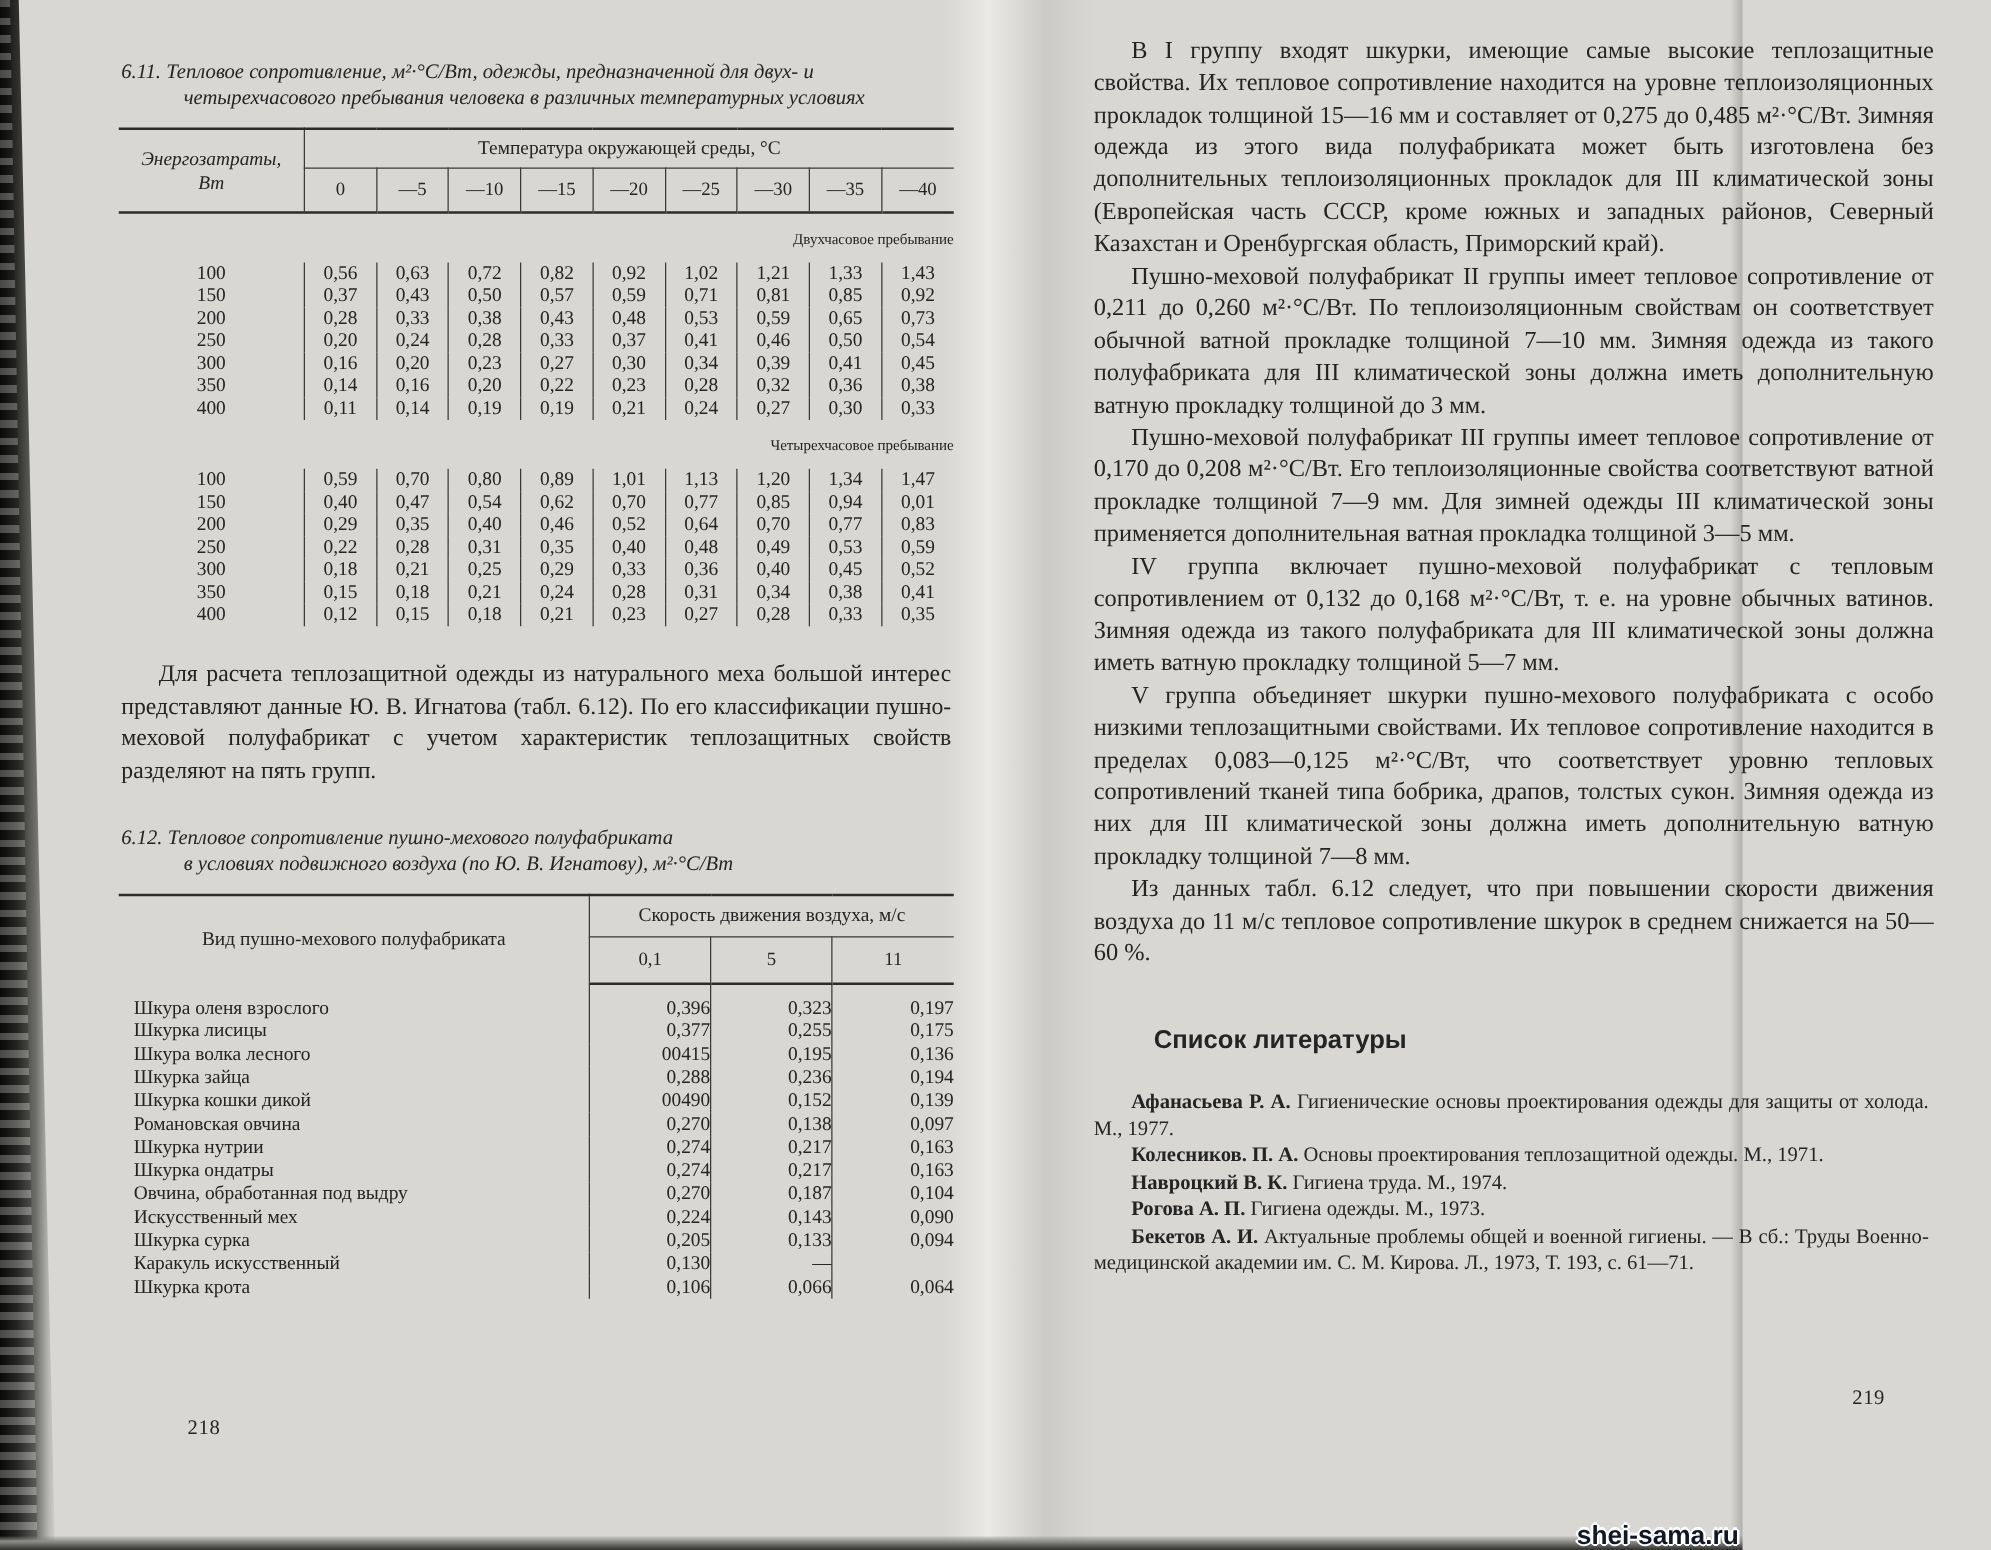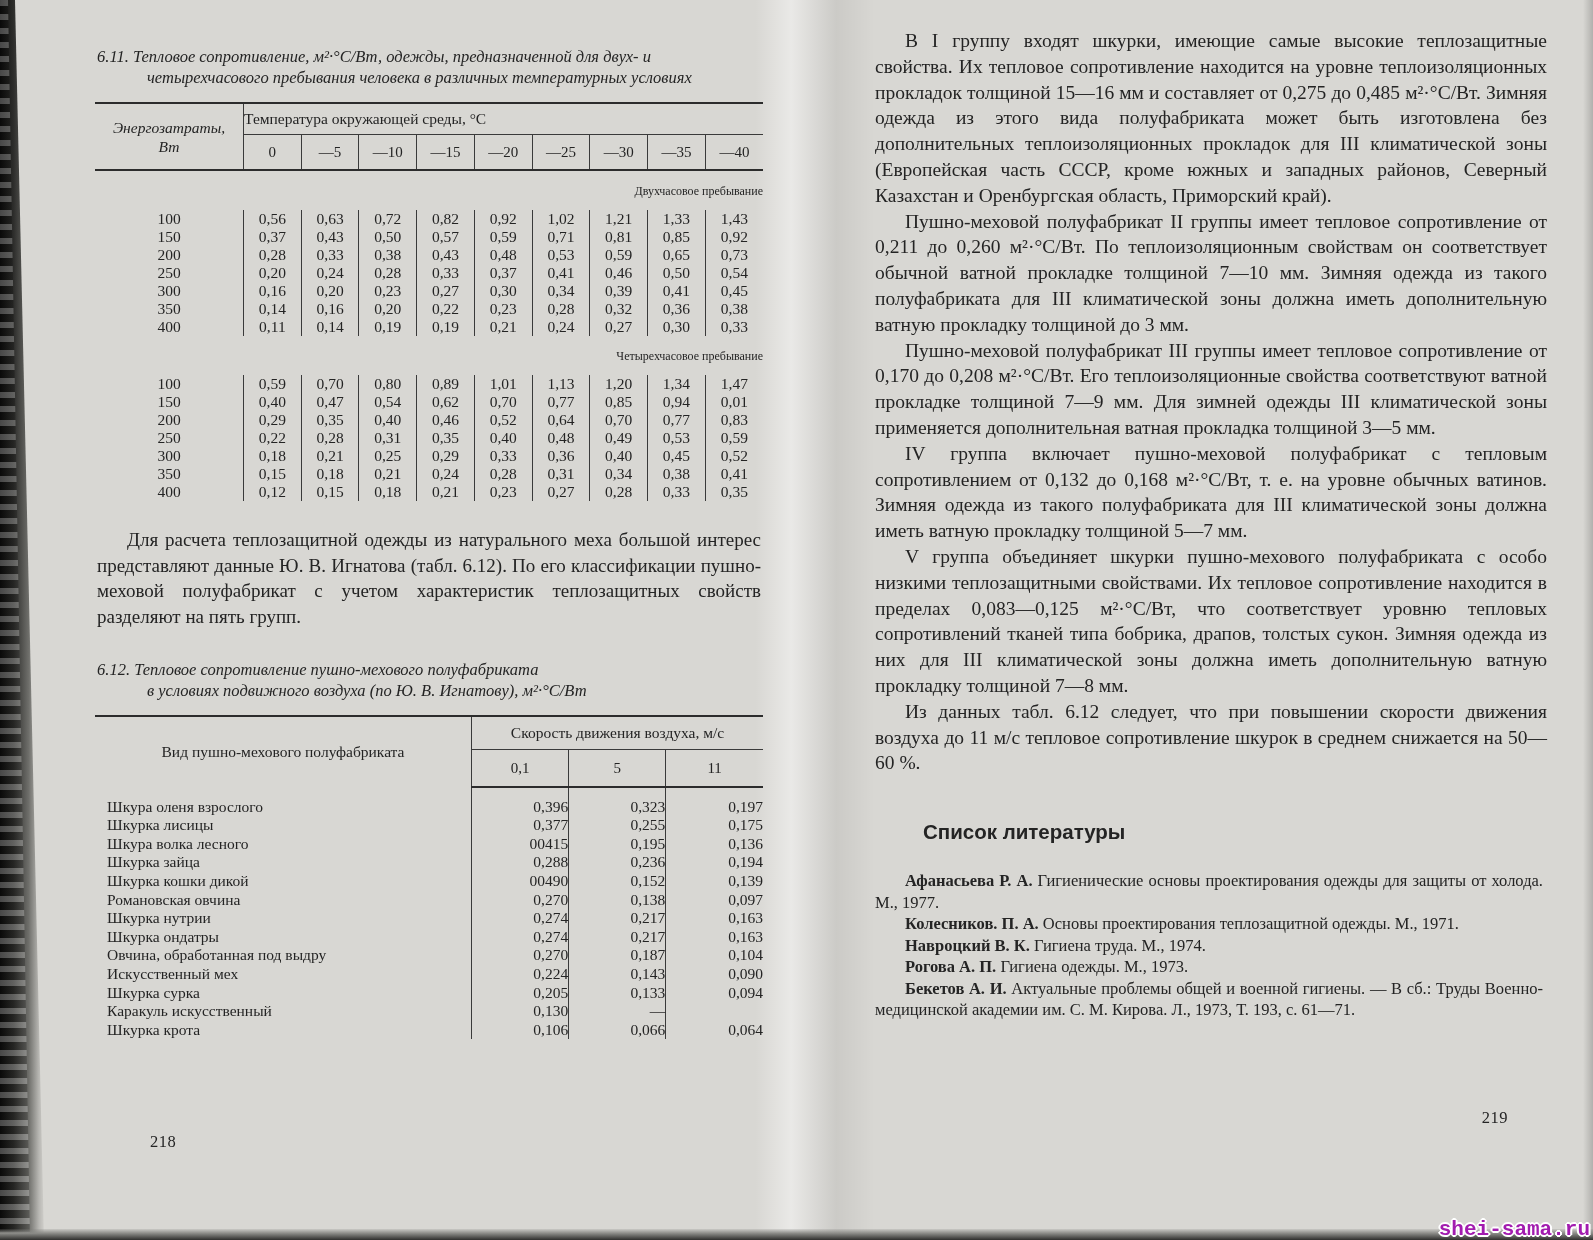--- a/index.html
+++ b/index.html
@@ -1,18 +1,18 @@
 <!DOCTYPE html>
 <html lang="ru"><head>
 <meta charset="utf-8">
 <style>
   html,body{margin:0;padding:0;}
   body{width:1593px;height:1240px;overflow:hidden;background:#d8d7d3;
        font-family:"Liberation Serif", serif;color:#242424;}
-  #scan{position:relative;width:1593px;height:1240px;background:#d8d7d3;}
+  #scan{position:relative;width:1394px;height:1240px;background:#d8d7d3;}
 
   
   .binding-edge{position:absolute;left:0;top:0;width:46px;height:100%;z-index:5;
     background:linear-gradient(to right,#0b0b0b 0%,#2e2e2c 30%,#6e6e6a 62%,#b9b8b4 85%,rgba(216,215,211,0) 100%);
     clip-path:polygon(0 0,15px 0,44px 100%,0 100%);}
   .binding-streaks{position:absolute;left:0;top:0;width:40px;height:100%;z-index:6;opacity:.55;
     background:repeating-linear-gradient(to bottom,rgba(255,255,255,.45) 0 6px,rgba(0,0,0,.35) 6px 14px);
     clip-path:polygon(0 0,8px 0,30px 100%,0 100%);}
   .bottom-edge{position:absolute;left:0;bottom:0;width:100%;height:11px;z-index:7;
     background:linear-gradient(to bottom,rgba(120,120,116,.15),#8a8a86 40%,#2f2f2d 100%);}
@@ -27,21 +27,21 @@
   #page-right{left:860px;width:700px;padding:28px 0 0 15px;box-sizing:border-box;}
 
   
   .tbl-caption{font-style:italic;font-size:16.5px;line-height:21px;
     padding-left:50px;text-indent:-50px;white-space:pre-line;margin:0 0 14px 2px;width:660px;}
   table{border-collapse:collapse;table-layout:fixed;}
   #t611{width:668px;font-size:15.5px;}
   #t611 th,#t611 td{padding:0;font-weight:normal;}
   #t611 .energy-cell{width:148px;border-right:1px solid #3a3a3a;border-bottom:2px solid #2c2c2c;
     text-align:center;font-size:15.5px;line-height:19px;white-space:pre-line;font-style:italic;}
-  #t611 .temp-span{border-bottom:1px solid #3a3a3a;text-align:left;height:30px;font-size:15.5px;}
+  #t611 .temp-span{border-bottom:1px solid #3a3a3a;text-align:center;height:30px;font-size:15.5px;}
   #t611 .temp-val{border-bottom:2px solid #2c2c2c;text-align:center;height:34px;font-size:15px;}
   #t611 .temp-val + .temp-val{border-left:1px solid #3a3a3a;}
   #t611{border-top:2px solid #2c2c2c;}
   #t611 td.rowlabel{text-align:center;border-right:1px solid #3a3a3a;height:17px;font-size:15.5px;}
   #t611 td.num{text-align:center;font-size:15.5px;}
   #t611 td.num + td.num{border-left:1px solid #3a3a3a;}
   #t611 td.section-title{text-align:right;font-size:12px;height:32px;vertical-align:middle;padding:4px 0 3px 0;margin-top:36px;}
 
   .mid-par{width:664px;font-size:19px;line-height:25.5px;text-align:justify;
     text-indent:30px;margin:26px 0 0 2px;}
@@ -63,21 +63,21 @@
 
   
   .body-par{width:672px;font-size:19.5px;line-height:25.8px;text-align:justify;
     text-indent:30px;margin:0;}
   .refs-heading{font-family:"Liberation Sans", sans-serif;font-weight:bold;
     font-size:20.5px;margin:44px 0 26px 48px;}
   .ref{width:668px;font-size:16.5px;line-height:21.5px;text-align:justify;text-indent:30px;margin:0;}
   .ref .ref-author{font-weight:bold;}
 
   .watermark{position:absolute;right:3px;bottom:-1px;z-index:9;
-    font-family:Liberation Mono, monospace;font-weight:bold;font-size:21px;color:#a21caf;
+    font-family:Liberation Sans, sans-serif;font-weight:bold;font-size:21px;color:#0f172a;
     text-shadow:-2px 0 0 #ffffff,2px 0 0 #ffffff,0 -2px 0 #ffffff,0 2px 0 #ffffff,
                 -1px -1px 0 #ffffff,1px 1px 0 #ffffff,1px -1px 0 #ffffff,-1px 1px 0 #ffffff;}
 </style>
 </head>
 <body>
 
 <div id="scan">
 
   <div class="gutter-shadow"></div>
 

